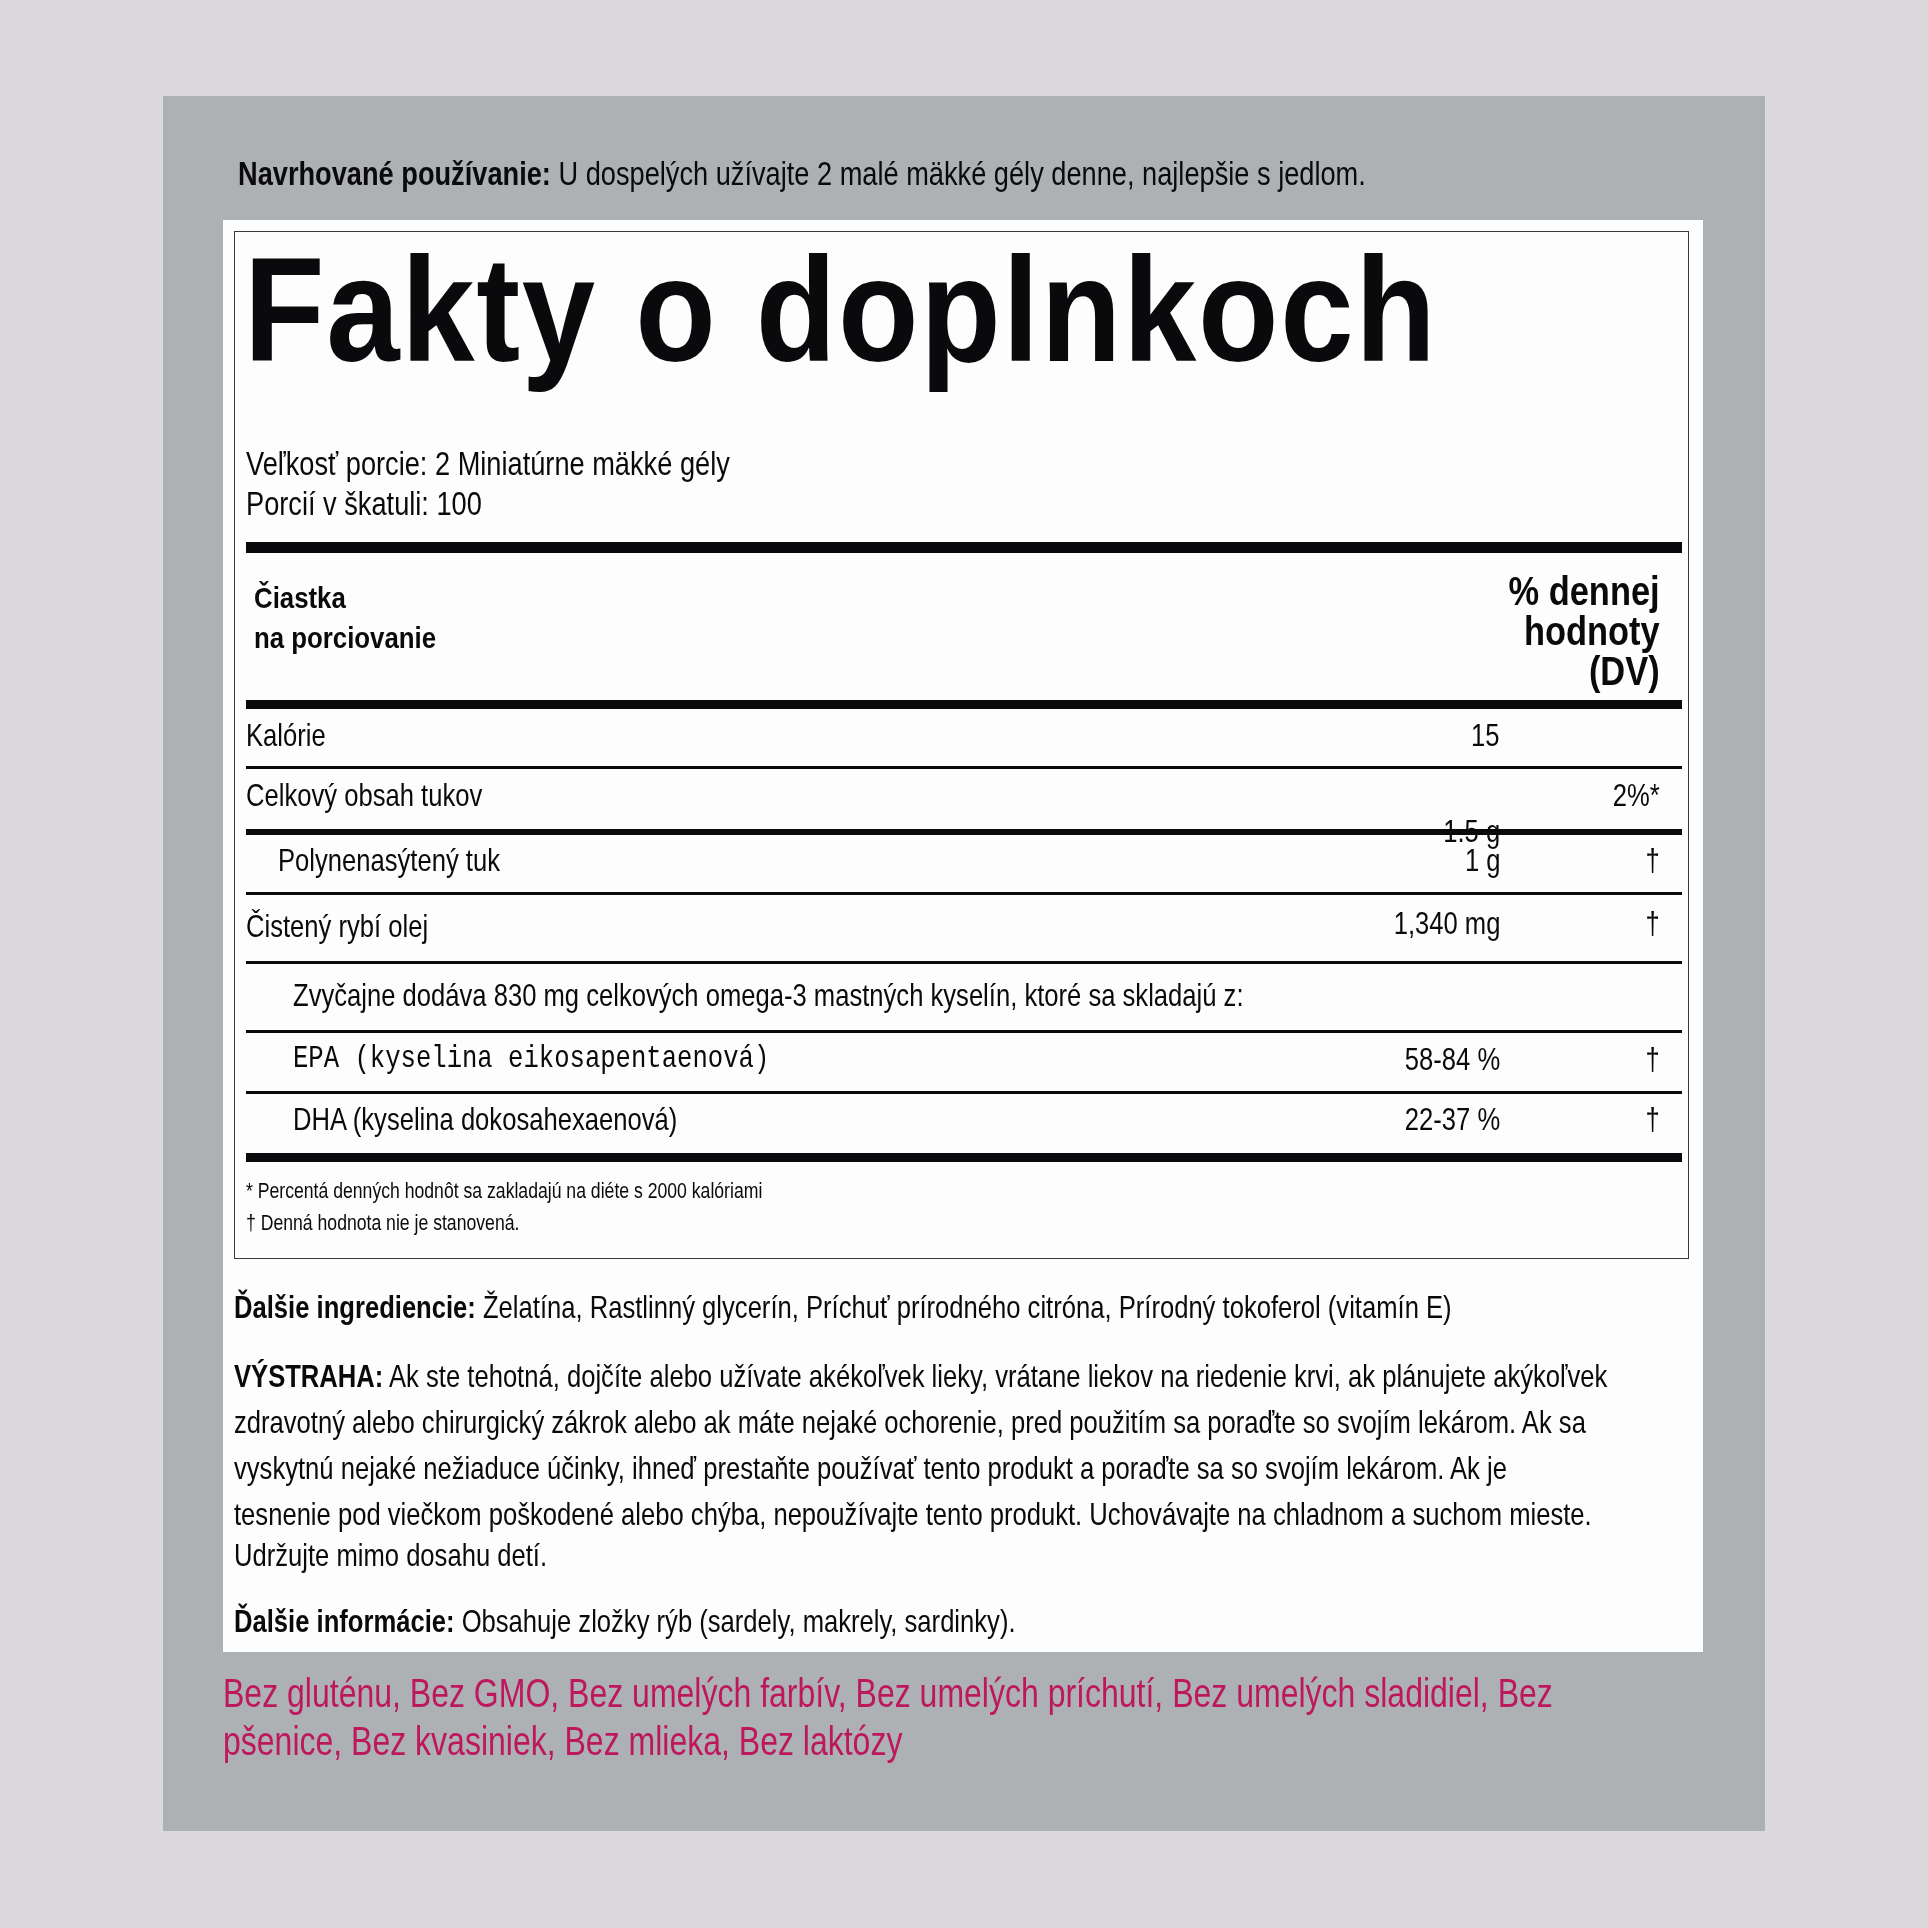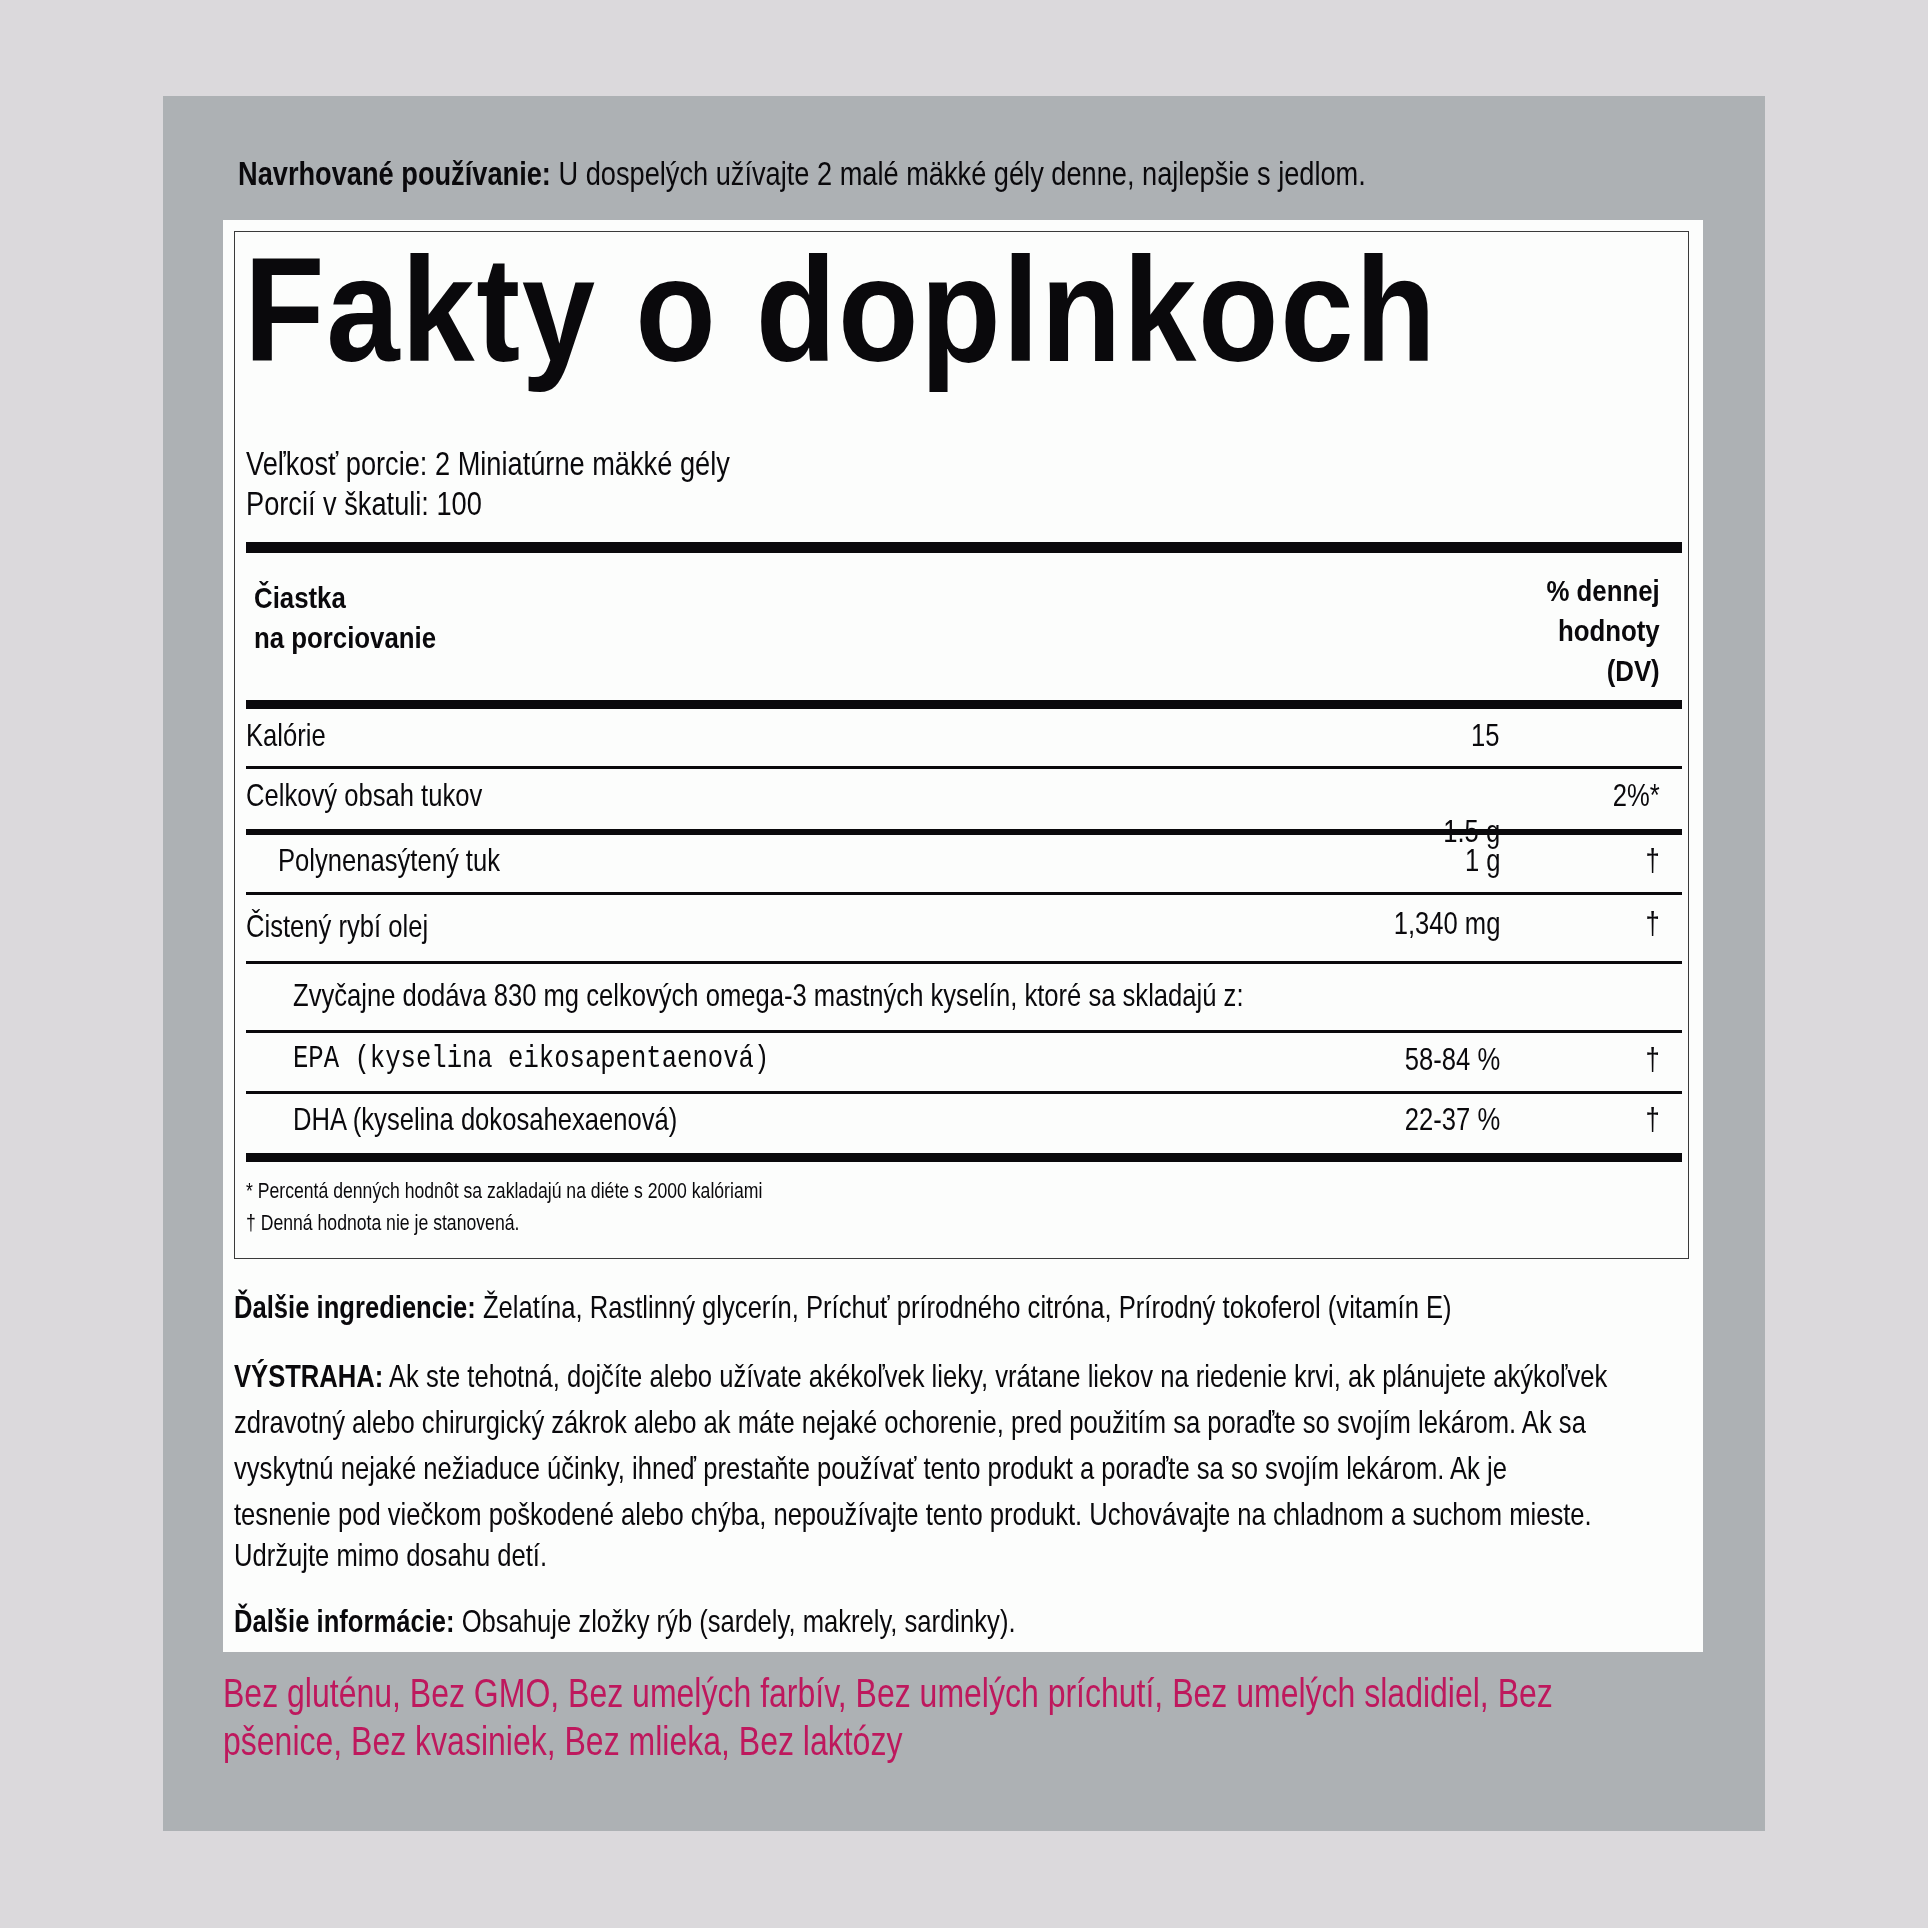--- a/index.html
+++ b/index.html
@@ -14,21 +14,21 @@
   .usage .cond { transform:scaleX(0.80); }
   .white { position:absolute; left:223px; top:220px; width:1480px; height:1432px; background:#fcfdfc; }
   .facts { position:absolute; left:234px; top:231px; width:1455px; height:1028px; border:1.9px solid #3a3a3a; box-sizing:border-box; }
   .title { position:absolute; left:244px; top:234px; font-size:149px; font-weight:bold; line-height:151px; letter-spacing:1.9px; }
   .title .cond { transform:scaleX(0.885); }
   .serv { position:absolute; left:246px; font-size:34px; line-height:40px; }
   .serv .cond { transform:scaleX(0.80); }
   .rule { position:absolute; left:246px; width:1436px; background:#0a090c; }
   .hdr-l { position:absolute; left:254px; top:578px; font-size:30px; font-weight:bold; line-height:40px; }
   .hdr-l .cond { transform:scaleX(0.86); display:block; }
-  .hdr-r { position:absolute; right:calc(1928px - 1660px); top:571px; font-size:30px; font-weight:bold; line-height:40px; text-align:right; }
+  .hdr-r { position:absolute; right:calc(1928px - 1660px); top:571px; font-size:40px; font-weight:bold; line-height:40px; text-align:right; }
   .hdr-r .cond-r { transform:scaleX(0.86); display:block; }
   .row-txt { position:absolute; font-size:32px; line-height:38px; }
   .row-txt .cond { transform:scaleX(0.80); }
   .amt { position:absolute; right:calc(1928px - 1500px); font-size:32px; line-height:38px; }
   .amt .cond-r { transform:scaleX(0.80); }
   .dv { position:absolute; right:calc(1928px - 1660px); font-size:32px; line-height:38px; }
   .dv .cond-r { transform:scaleX(0.80); }
   .foot { position:absolute; left:246px; font-size:22.6px; line-height:28px; }
   .foot .cond { transform:scaleX(0.78); }
   .para { position:absolute; left:234px; font-size:32px; line-height:38px; }

